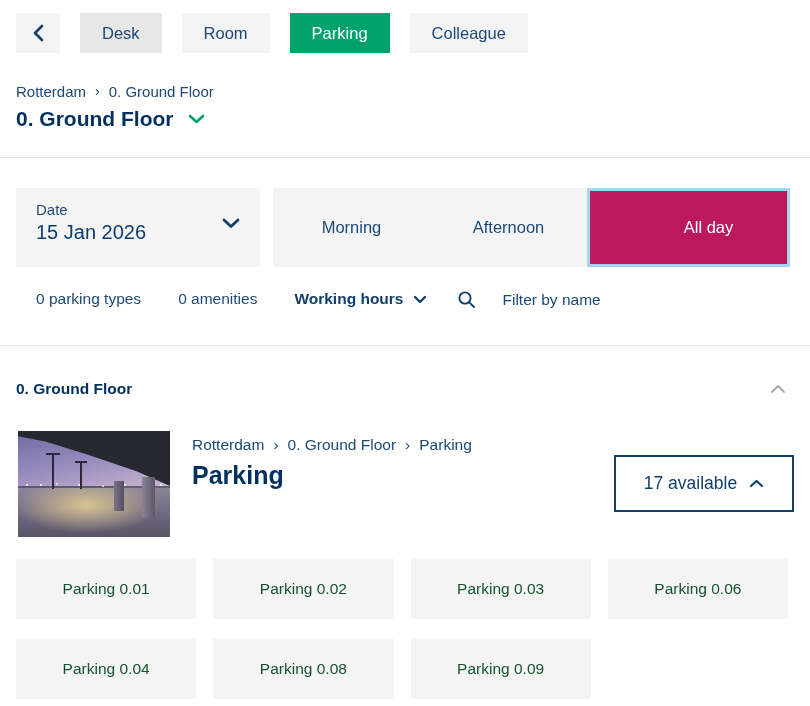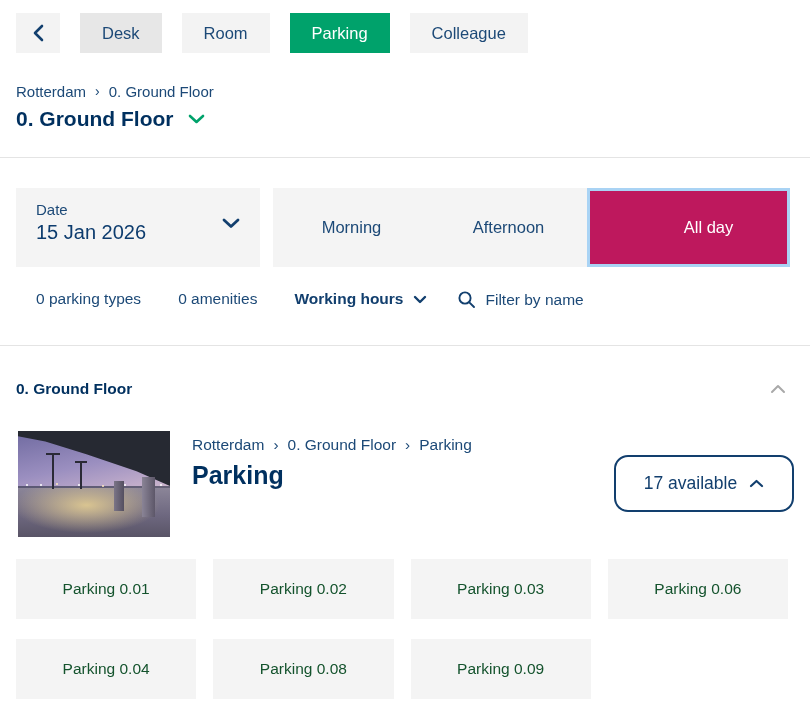--- a/index.html
+++ b/index.html
@@ -34,21 +34,21 @@
   .date-value { font-size:20px; font-weight:400; color:#0d3c6e; margin-top:3px; }
   .date-box .chev { position:absolute; right:20px; top:30px; }
   .daypart { flex:1; margin-left:13px; display:flex; background:#f4f4f4; height:79px; }
   .segment { flex:1; border:none; background:transparent; font-family:inherit; font-size:16.5px; color:#1c4977; display:flex; align-items:center; justify-content:center; cursor:pointer; }
   .segment--active { background:#be185d; color:#ffffff; border:3px solid #a9d3f4;padding-left:40px; }
 
   
   .chips-row { display:flex; align-items:flex-start; margin:23px 16px 0 36px; height:22px; gap:37px; font-size:15.5px; }
   .chip { color:#1c4977; cursor:pointer; white-space:nowrap; }
   .chip-dd { display:flex; align-items:center; gap:10px; font-weight:bold; color:#123f6e; cursor:pointer; }
-  .search-group { display:flex; align-items:center; gap:9px; margin-left:-7px; }
+  .search-group { display:flex; align-items:center; gap:26px; margin-left:-7px; }
   .search-input { border:none; outline:none; background:transparent; font-family:inherit; font-size:15.5px; color:#1c4977; width:150px; }
   .search-input::placeholder { color:#1c4977; opacity:1; }
 
   
   .section-head { display:flex; align-items:center; justify-content:space-between; margin:33px 16px 0 16px; padding-right:8px; height:19px; }
   .section-title { font-size:15.5px; font-weight:bold; color:#00305f; }
   .collapse-btn { background:none; border:none; cursor:pointer; color:#a9a9a9; display:flex; align-items:center; }
 
   
   .area-card { display:flex; margin:33px 16px 0 18px; }
@@ -65,21 +65,21 @@
   .photo .pole1 { position:absolute; left:34px; top:22px; width:2px; height:36px; background:#2a2a36; }
   .photo .pole1:before { content:""; position:absolute; left:-6px; top:0; width:14px; height:2px; background:#2a2a36; }
   .photo .pole2 { position:absolute; left:62px; top:30px; width:2px; height:28px; background:#2a2a36; }
   .photo .pole2:before { content:""; position:absolute; left:-5px; top:0; width:12px; height:2px; background:#2a2a36; }
   .photo .pillar1 { position:absolute; left:96px; top:50px; width:10px; height:30px; background:linear-gradient(90deg,#7b7587,#544f60); }
   .photo .pillar2 { position:absolute; left:124px; top:46px; width:13px; height:40px; background:linear-gradient(90deg,#8a8496,#5d5769); }
 
   .area-main { margin-left:22px; padding-top:5px; flex:1; }
   .area-crumbs { display:flex; align-items:center; gap:9px; font-size:15.5px; color:#1c4977; }
   .area-title { margin-top:7px; font-size:25px; font-weight:bold; color:#00305f; }
-  .avail-btn { align-self:flex-start; margin-top:24px; width:180px; height:57px; background:#fff; border:2px solid #123f6e; border-radius:14px; color:#123f6e; font-family:inherit; font-size:17.5px; display:flex; align-items:center; justify-content:center; gap:12px; cursor:pointer; flex-shrink:0; }
+  .avail-btn { align-self:flex-start; margin-top:24px; width:180px; height:57px; background:#fff; border:2px solid #123f6e; border-radius:0; color:#123f6e; font-family:inherit; font-size:17.5px; display:flex; align-items:center; justify-content:center; gap:12px; cursor:pointer; flex-shrink:0; }
 
   
   .spots-grid { margin:22px 22px 0 16px; display:grid; grid-template-columns:repeat(4,1fr); column-gap:17px; row-gap:20px; }
   .spot-btn { height:60px; background:#f4f4f4; border:none; font-family:inherit; font-size:15.5px; color:#14532d; display:flex; align-items:center; justify-content:center; cursor:pointer; }
 
   .chev svg, .icon svg { display:block; }
 </style>
 </head>
 <body>
 

